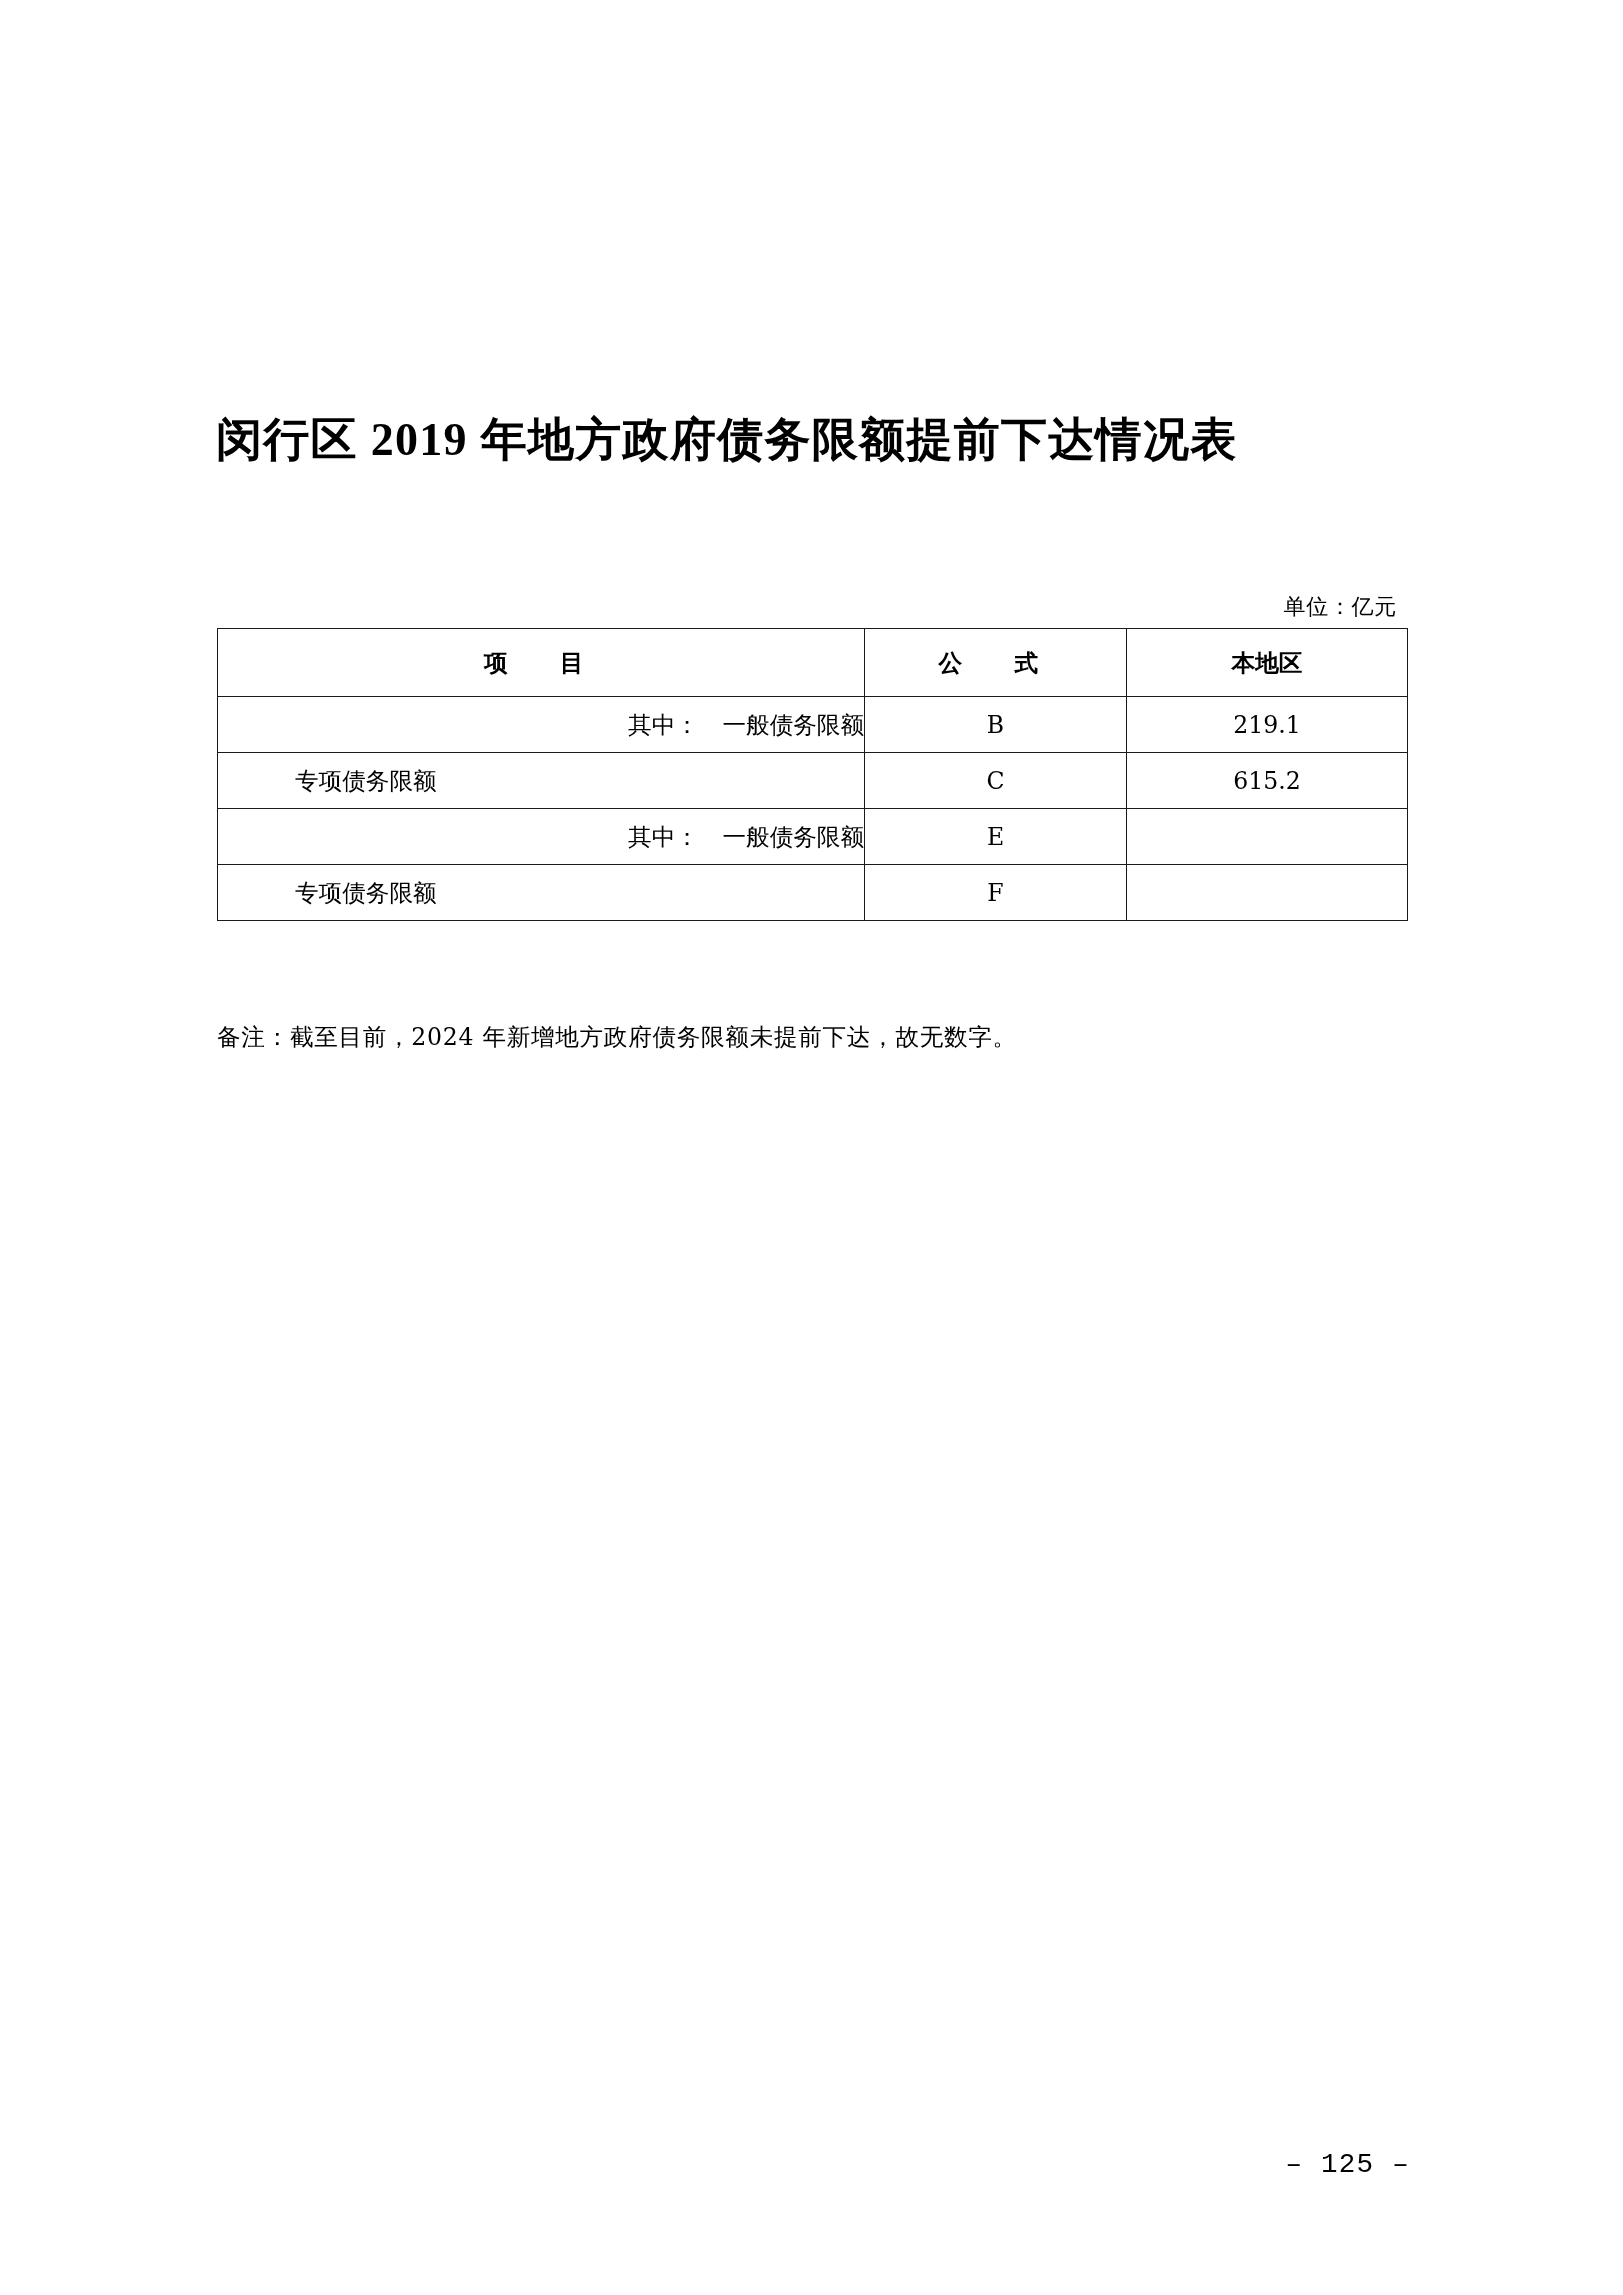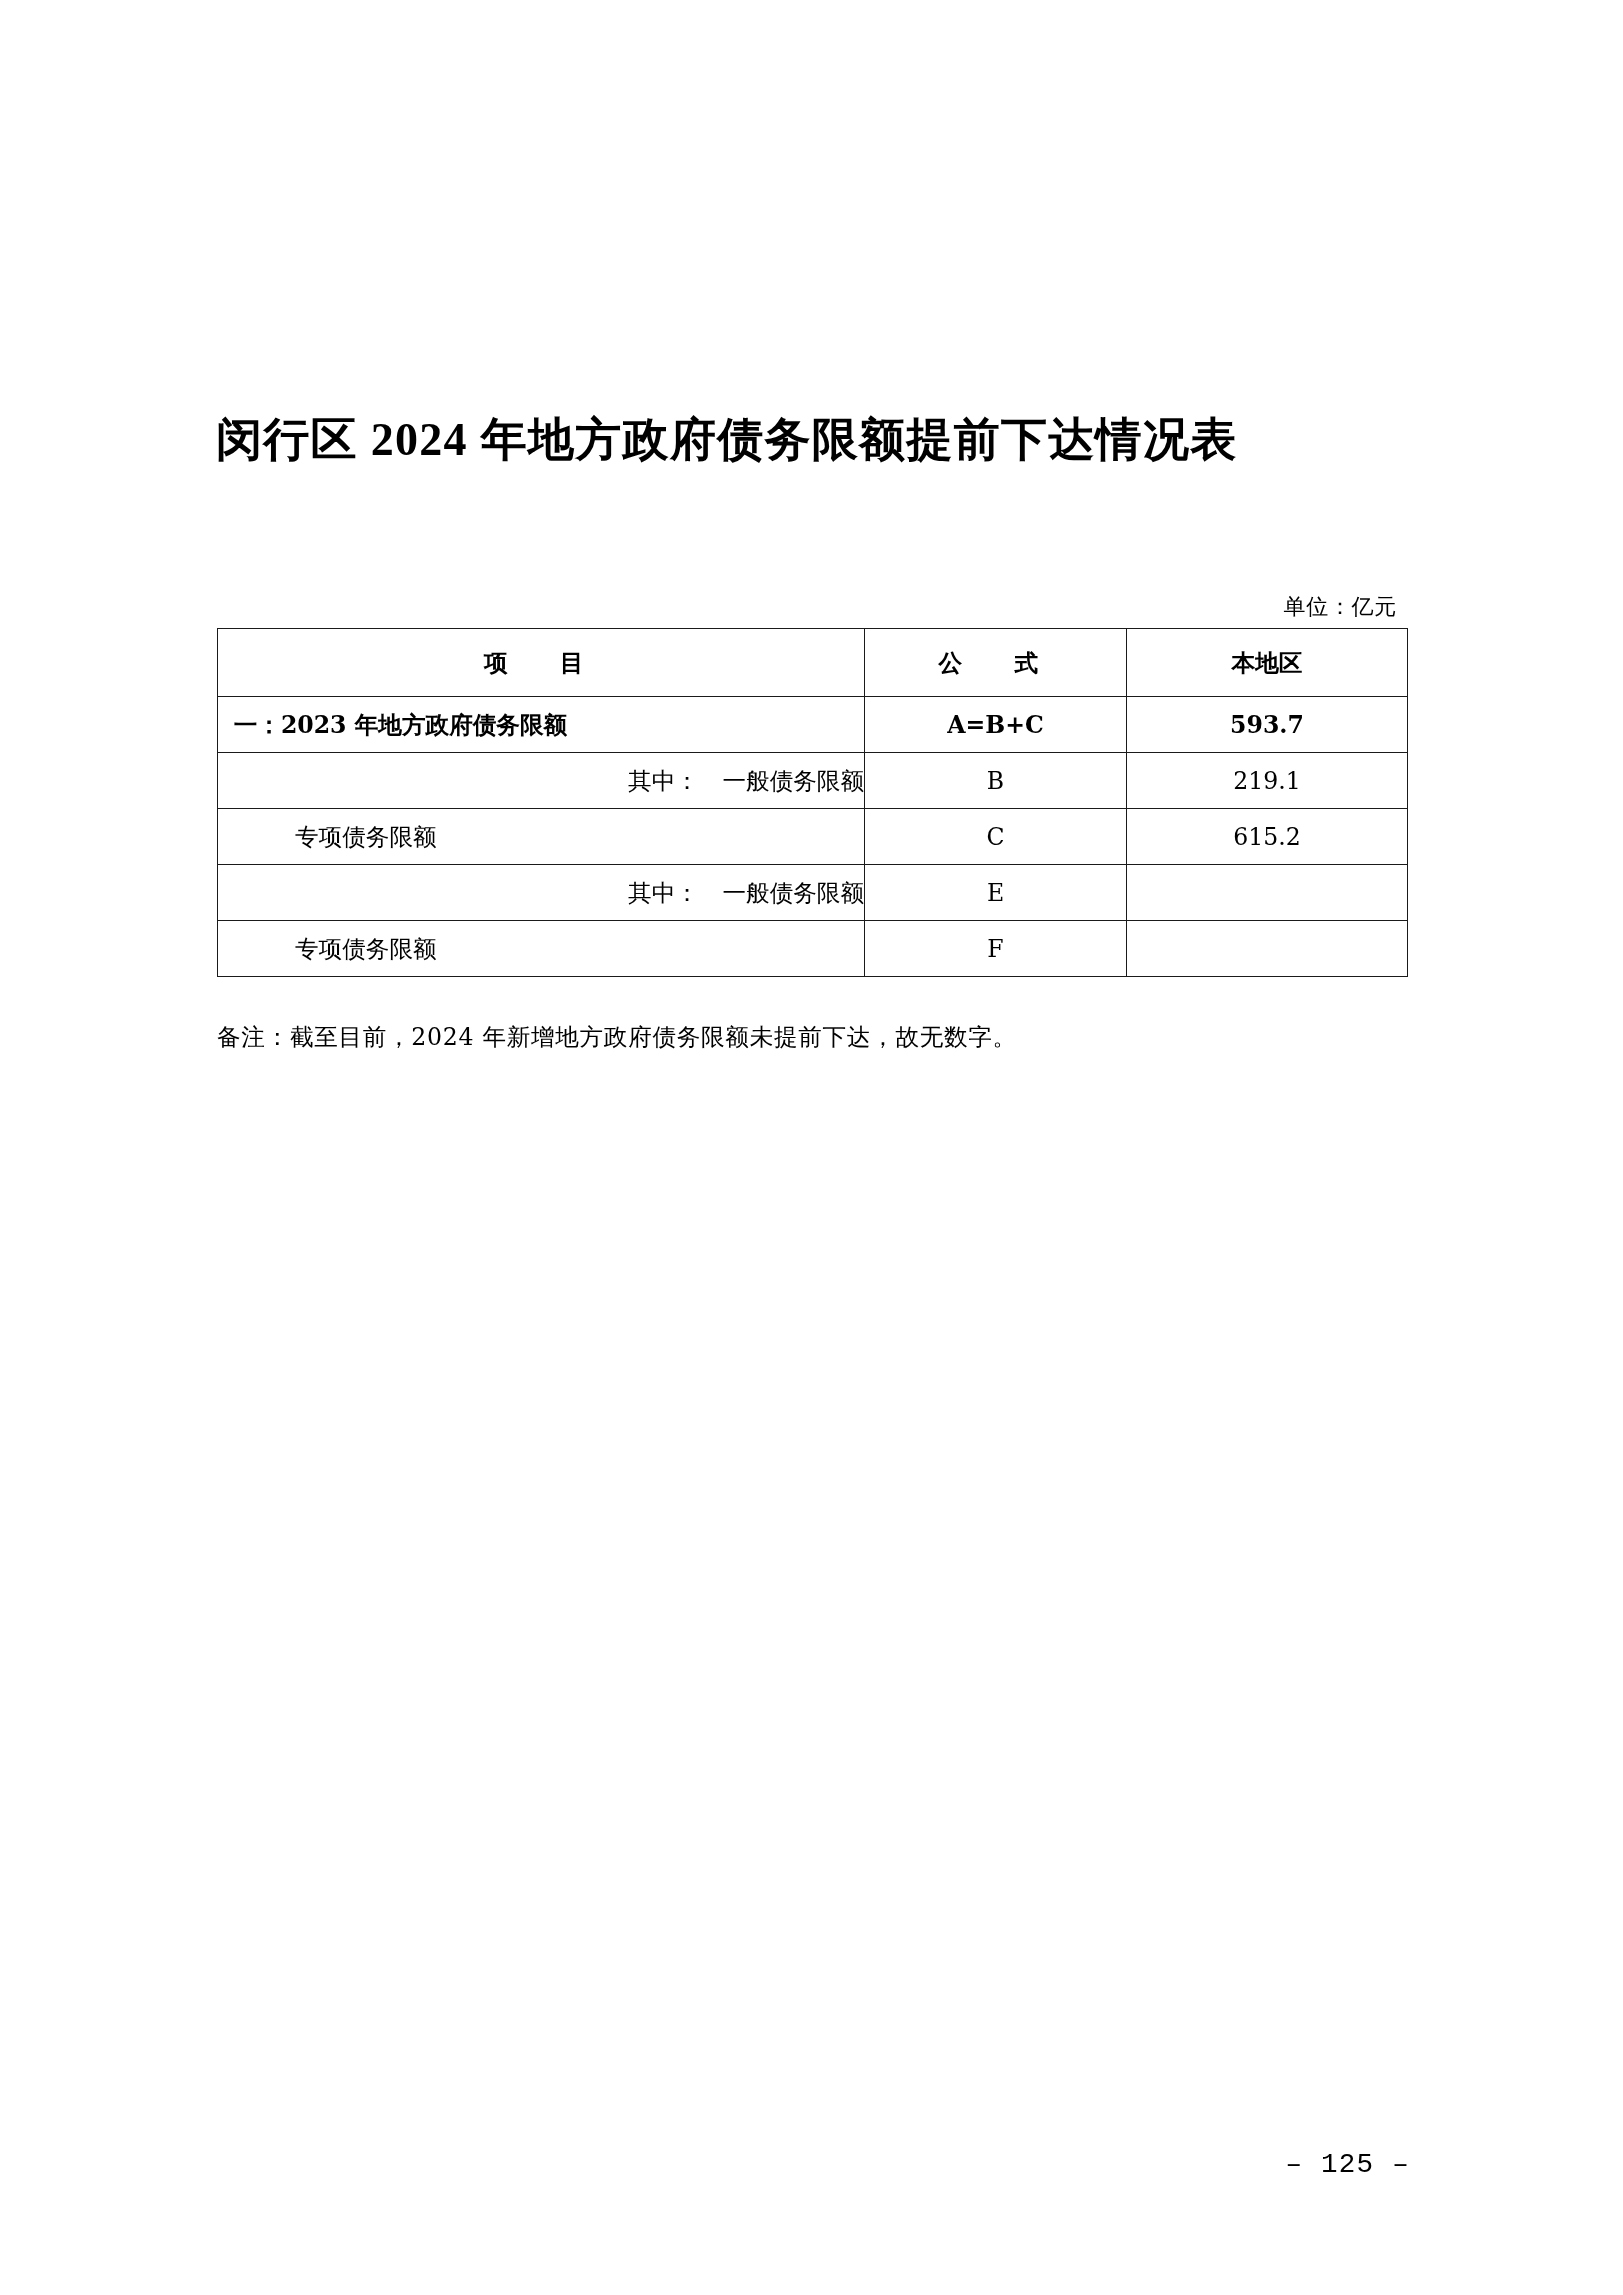--- a/index.html
+++ b/index.html
@@ -124,43 +124,38 @@
     font-size: 27.5px;
     font-family: Liberation Mono, monospace;
     letter-spacing: 1.3px;
   }
 </style>
 </head>
 <body>
 
 <div class="page">
 
-  <div class="doc-title">闵行区 2024 年地方政府债务限额提前下达情况表</div>
+  <div class="doc-title">闵行区 2019 年地方政府债务限额提前下达情况表</div>
 
   <div class="unit-note">单位：亿元</div>
 
   <div class="tbl-wrap">
     <table class="debt">
       <colgroup>
         <col class="c1">
           <col class="c2">
           <col class="c3">
       </colgroup>
       <tbody>
         <tr class="hdr-row">
           <td class="hdr-spaced">项　目</td>
           <td class="hdr-spaced">公　式</td>
           <td>本地区</td>
         </tr>
 
-        <tr class="row-main">
-          <td class="cell-item level1">一：2023 年地方政府债务限额</td>
-          <td class="cell-formula bold">A=B+C</td>
-          <td class="cell-value bold">593.7</td>
-        </tr>
 
         <tr class="row-main">
           <td class="cell-item level2">其中：　一般债务限额</td>
           <td class="cell-formula">B</td>
           <td class="cell-value">219.1</td>
         </tr>
 
         <tr class="row-main">
           <td class="cell-item level3">专项债务限额</td>
           <td class="cell-formula">C</td>

